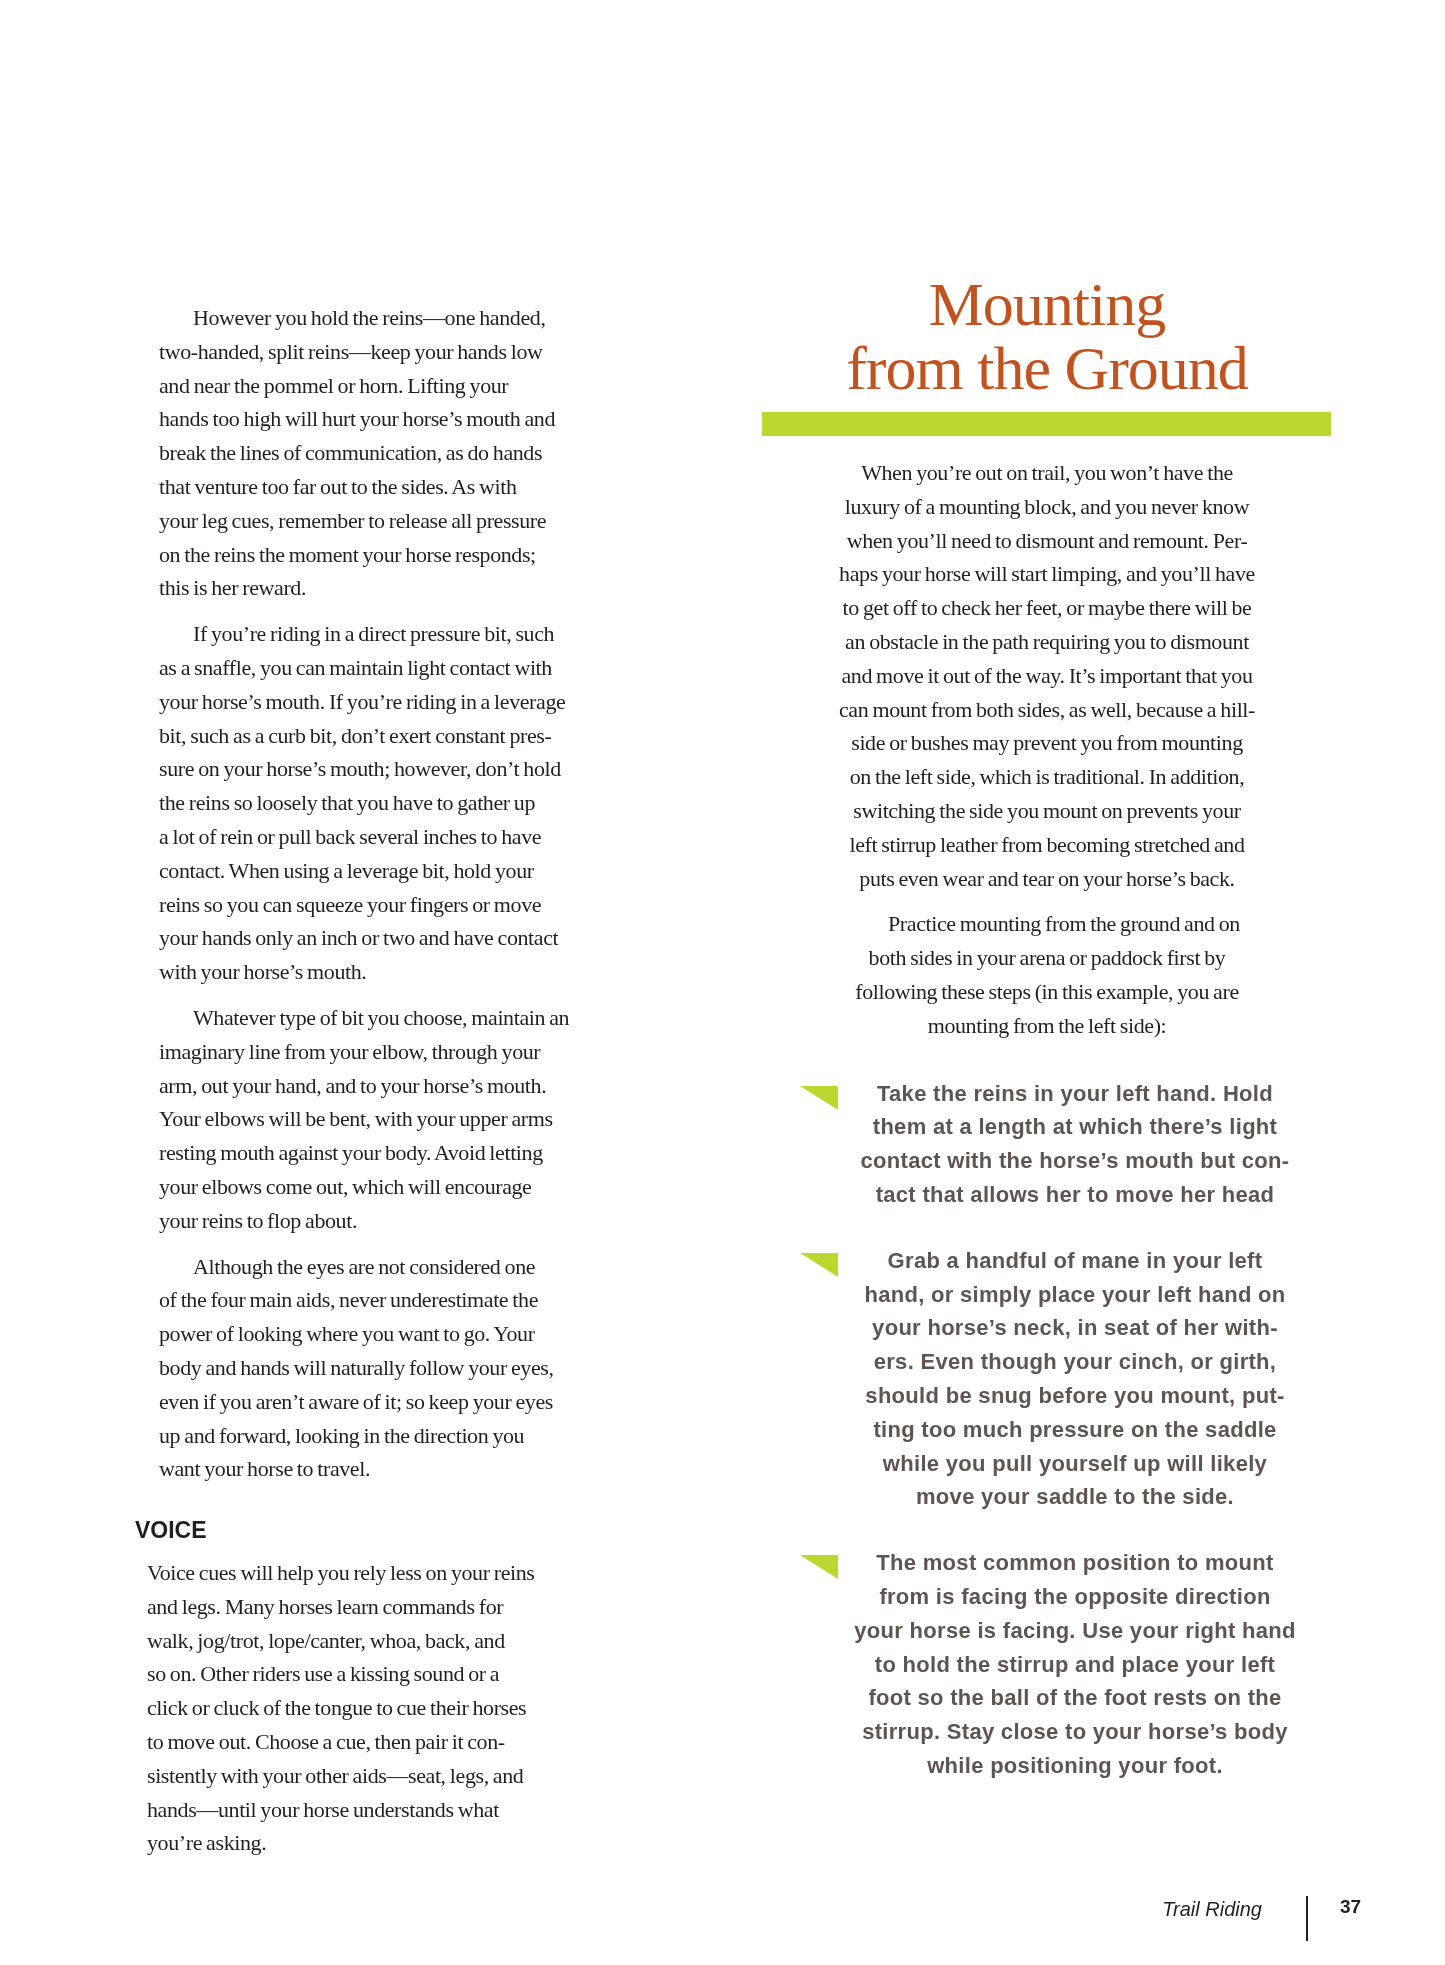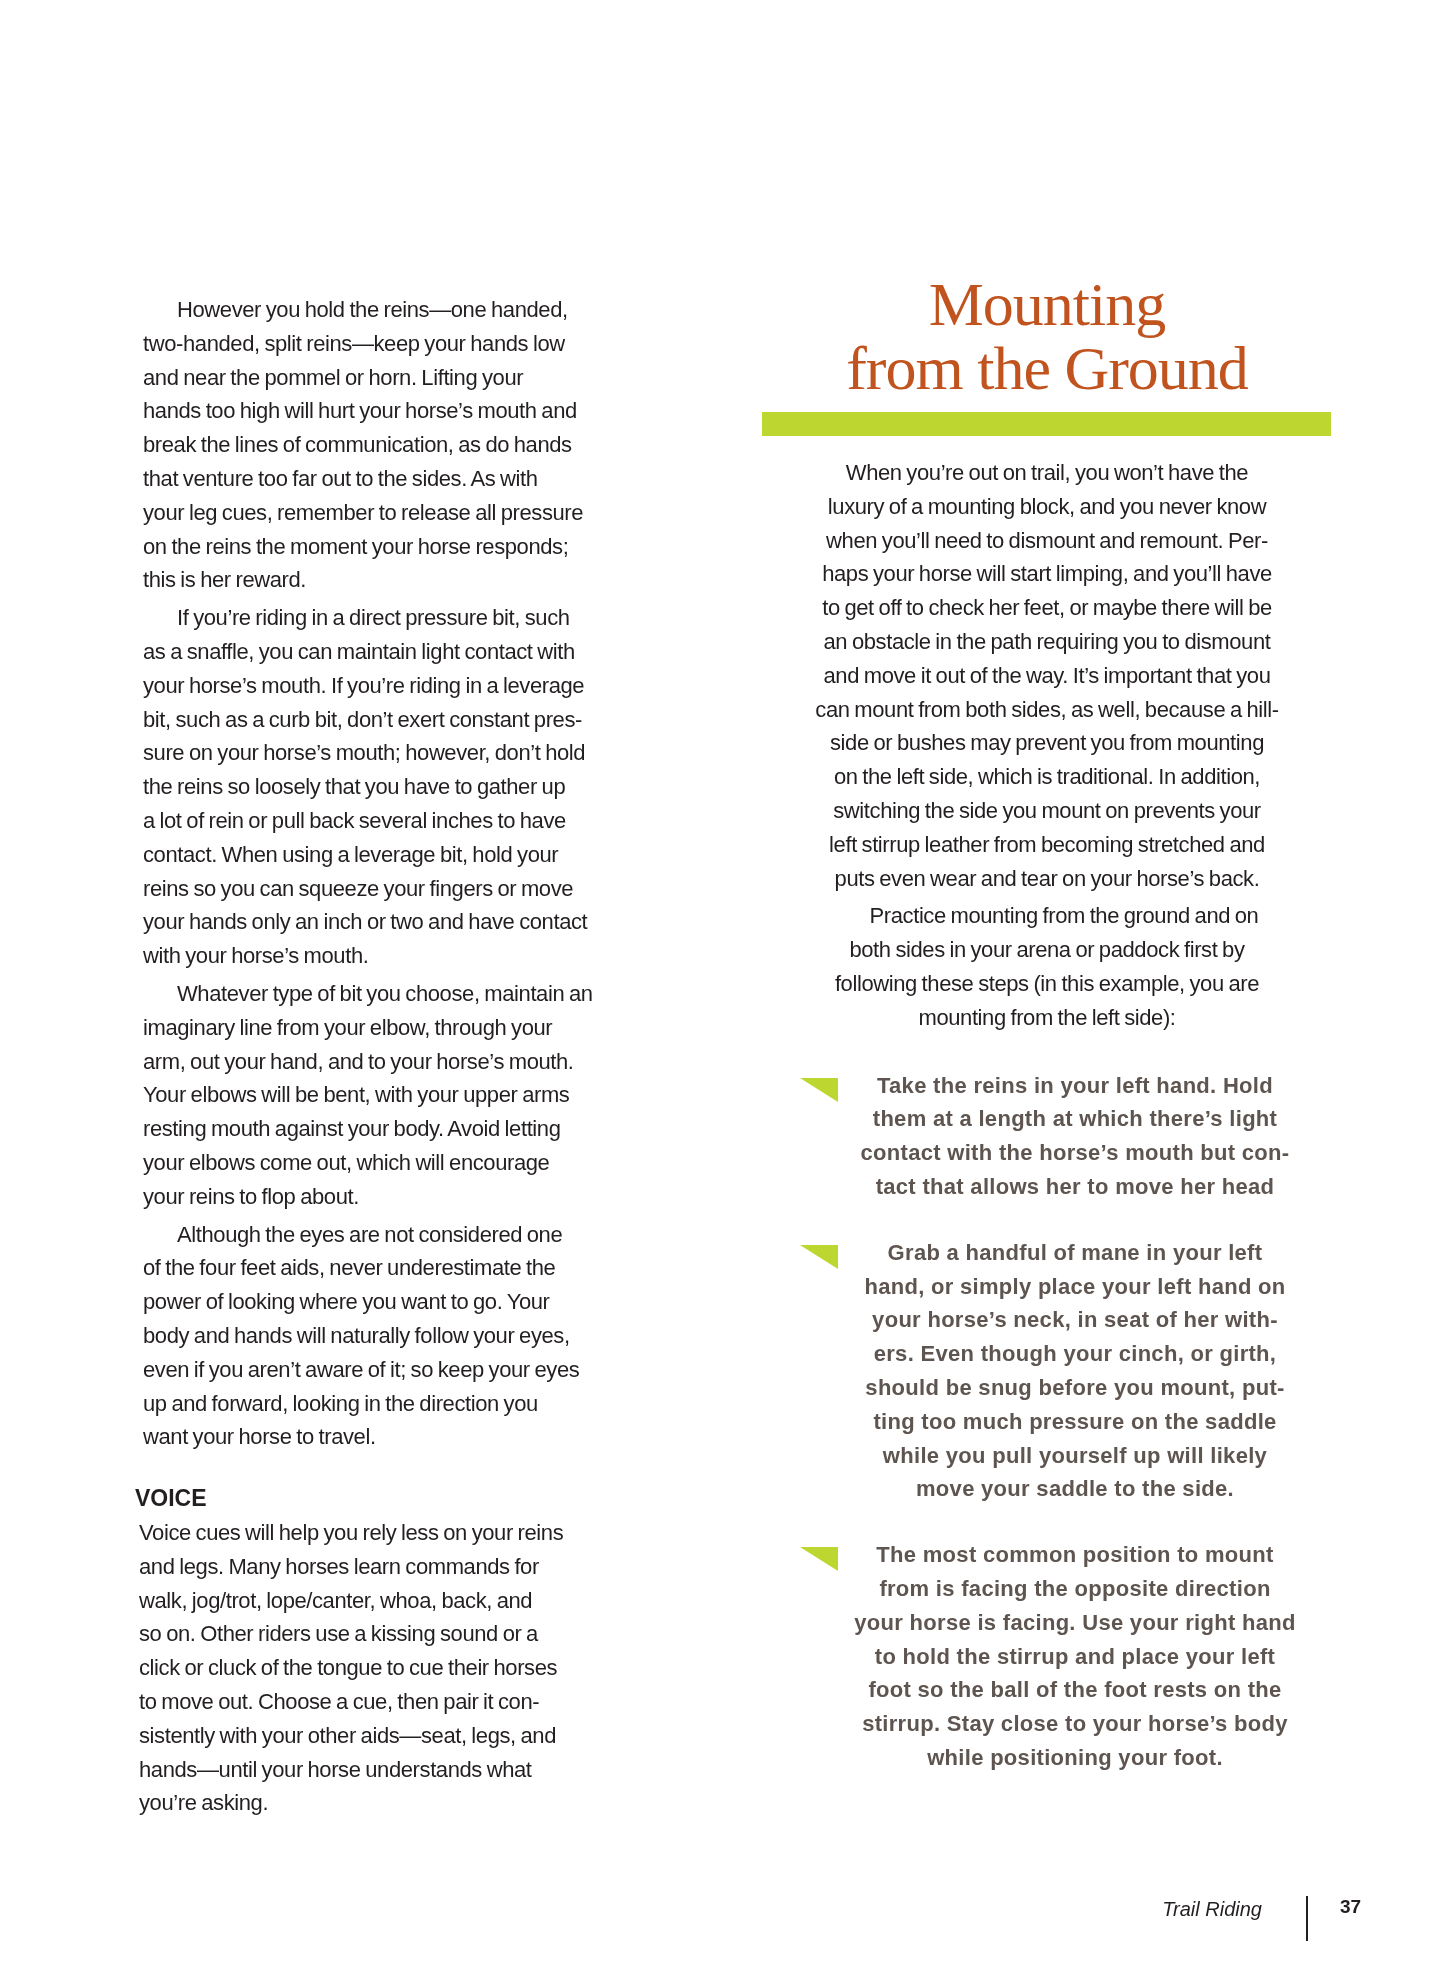--- a/index.html
+++ b/index.html
@@ -1,22 +1,22 @@
 <!DOCTYPE html>
 <html><head>
 <meta charset="utf-8">
 <style>
   html, body { margin:0; padding:0; background:#ffffff; }
   body { width:1445px; height:1965px; position:relative; overflow:hidden; }
   .col-left { position:absolute; left:135px; top:289px; width:575px; }
   .col-right { position:absolute; left:762px; top:272px; width:570px;text-align:center; }
   .body-text {
-    font-family:Liberation Sans, sans-serif;
+    font-family:Liberation Serif, serif;
     font-size:22px; line-height:33.8px; color:#231f20;
-    margin:4px; letter-spacing:-0.4px; word-spacing:-1px;
+    margin:12px; letter-spacing:-0.4px; word-spacing:-1px;
   }
   .body-text .indent { display:inline-block; width:34px; }
   .line { display:block; white-space:nowrap; }
   .subhead {
     font-family:"Liberation Sans", sans-serif; font-weight:bold;
     font-size:23px; color:#231f20; margin:30px 0 0 0; line-height:28px;
   }
   .section-title {
     font-family:"Liberation Serif", serif; color:#c1531f;
     font-size:62px; line-height:64px; margin:0; font-weight:normal;
@@ -82,21 +82,21 @@
       <span class="line"><span class="indent"></span><span>Whatever type of bit you choose, maintain an</span></span>
       <span class="line">imaginary line from your elbow, through your</span>
       <span class="line">arm, out your hand, and to your horse’s mouth.</span>
       <span class="line">Your elbows will be bent, with your upper arms</span>
       <span class="line">resting mouth against your body. Avoid letting</span>
       <span class="line">your elbows come out, which will encourage</span>
       <span class="line">your reins to flop about.</span>
     </p>
     <p class="body-text">
       <span class="line"><span class="indent"></span><span>Although the eyes are not considered one</span></span>
-      <span class="line">of the four feet aids, never underestimate the</span>
+      <span class="line">of the four main aids, never underestimate the</span>
       <span class="line">power of looking where you want to go. Your</span>
       <span class="line">body and hands will naturally follow your eyes,</span>
       <span class="line">even if you aren’t aware of it; so keep your eyes</span>
       <span class="line">up and forward, looking in the direction you</span>
       <span class="line">want your horse to travel.</span>
     </p>
   </div>
 
   <h3 class="subhead">VOICE</h3>
   <p class="body-text">

